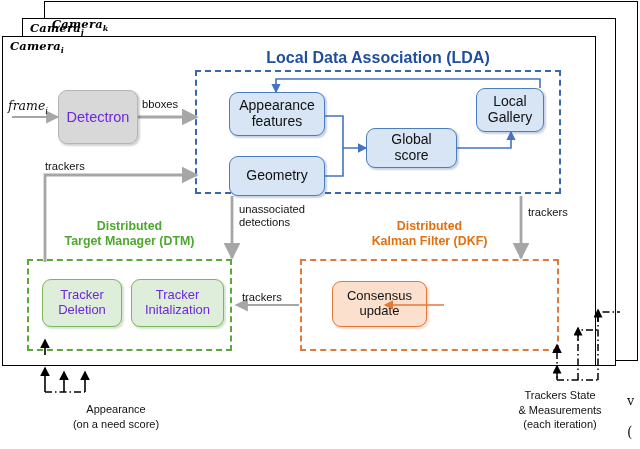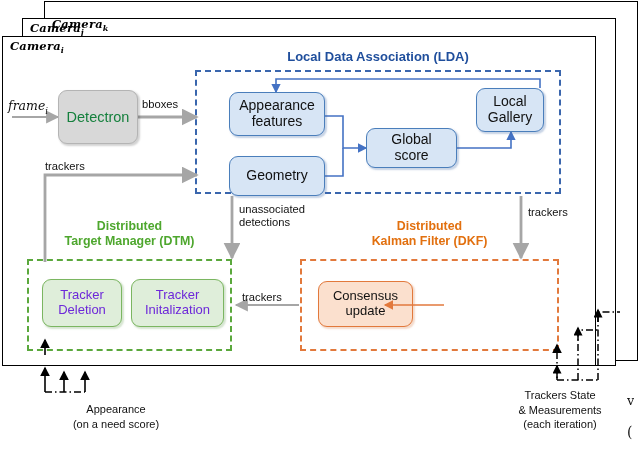--- a/index.html
+++ b/index.html
@@ -56,21 +56,21 @@
     justify-content: center;
     text-align: center;
     line-height: 1.12;
     border-radius: 9px;
     z-index: 12;
   }
   .node-grey {
     background: #d8d8d8;
     border: 1.3px solid #b4b4b4;
     font-size: 14.5px;
-    color: #15803d;
+    color: #6d28d9;
     box-shadow: 1.5px 1.5px 2px rgba(0,0,0,0.18);
   }
   .node-blue {
     background: #d7e5f5;
     border: 1.4px solid #4a7ebb;
     font-size: 14px;
     color: #111;
     box-shadow: 1.2px 1.2px 1.6px rgba(70,110,170,0.30);
   }
   .node-green {
@@ -104,21 +104,21 @@
 
   .group-title {
     position: absolute;
     text-align: center;
     font-weight: 700;
     line-height: 1.18;
     white-space: nowrap;
     z-index: 10;
   }
   #lda-title { left: 195px; top: 49px;  width: 366px;
-               font-size: 13px; color: #1f4e9c; }
+               font-size: 16px; color: #1f4e9c; }
   #dtm-title { left: 27px;  top: 219px; width: 205px;
                font-size: 12.4px; color: #4ea72e; }
   #dkf-title { left: 300px; top: 219px; width: 259px;
                font-size: 12.4px; color: #e2700f; }
 
   
   .edge-label {
     position: absolute;
     font-size: 11.2px;
     line-height: 1.18;
@@ -289,21 +289,21 @@
   </div>
 
   <div class="node node-green" style="left:42px; top:279px; width:80px; height:48px;">
     <span>Tracker<br>Deletion</span>
   </div>
 
   <div class="node node-green" style="left:131px; top:279px; width:93px; height:48px;">
     <span>Tracker<br>Initalization</span>
   </div>
 
-  <div class="node node-orange" style="left:318px; top:281px; width:95px; height:46px;">
+  <div class="node node-orange" style="left:332px; top:281px; width:95px; height:46px;">
     <span>Consensus<br>update</span>
   </div>
 
 
   <div class="edge-label serif-it" style="left:8px; top:99px;"><span>frame</span><sub>i</sub></div>
 
   <div class="edge-label" style="left:142px; top:98px;">bboxes</div>
 
   <div class="edge-label" style="left:45px; top:160px;">trackers</div>
 

